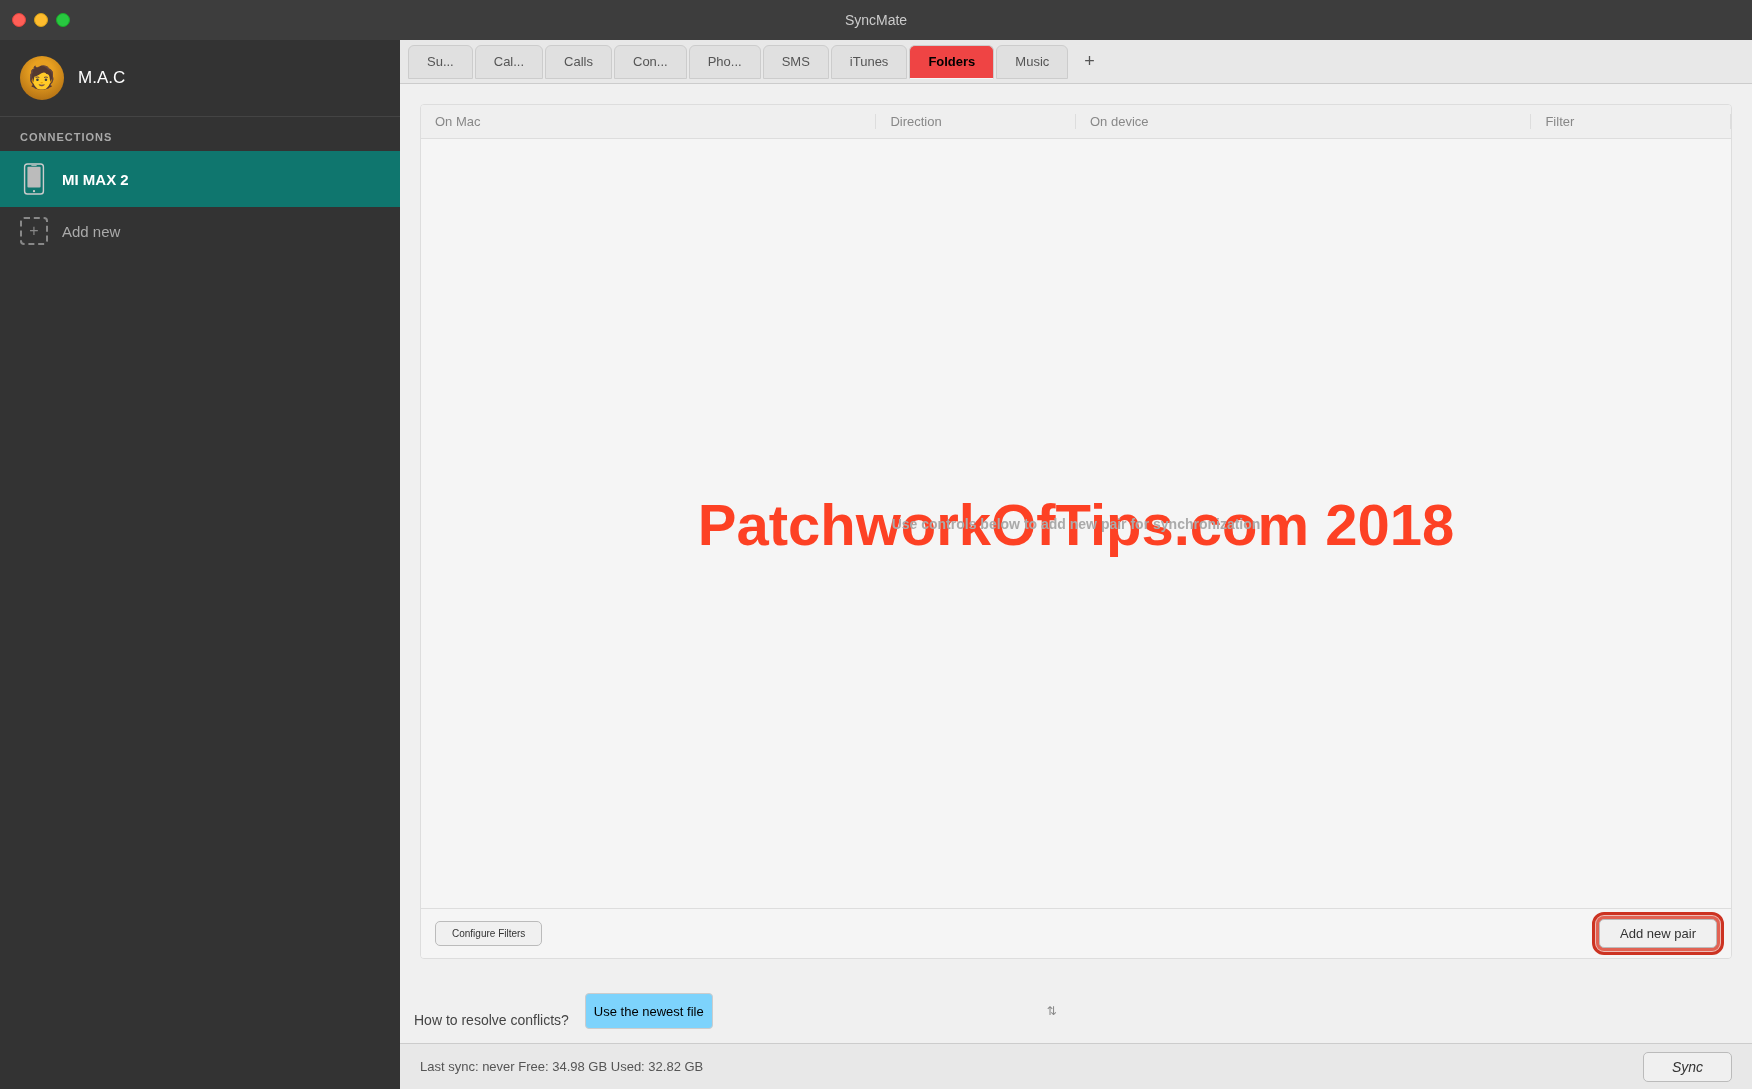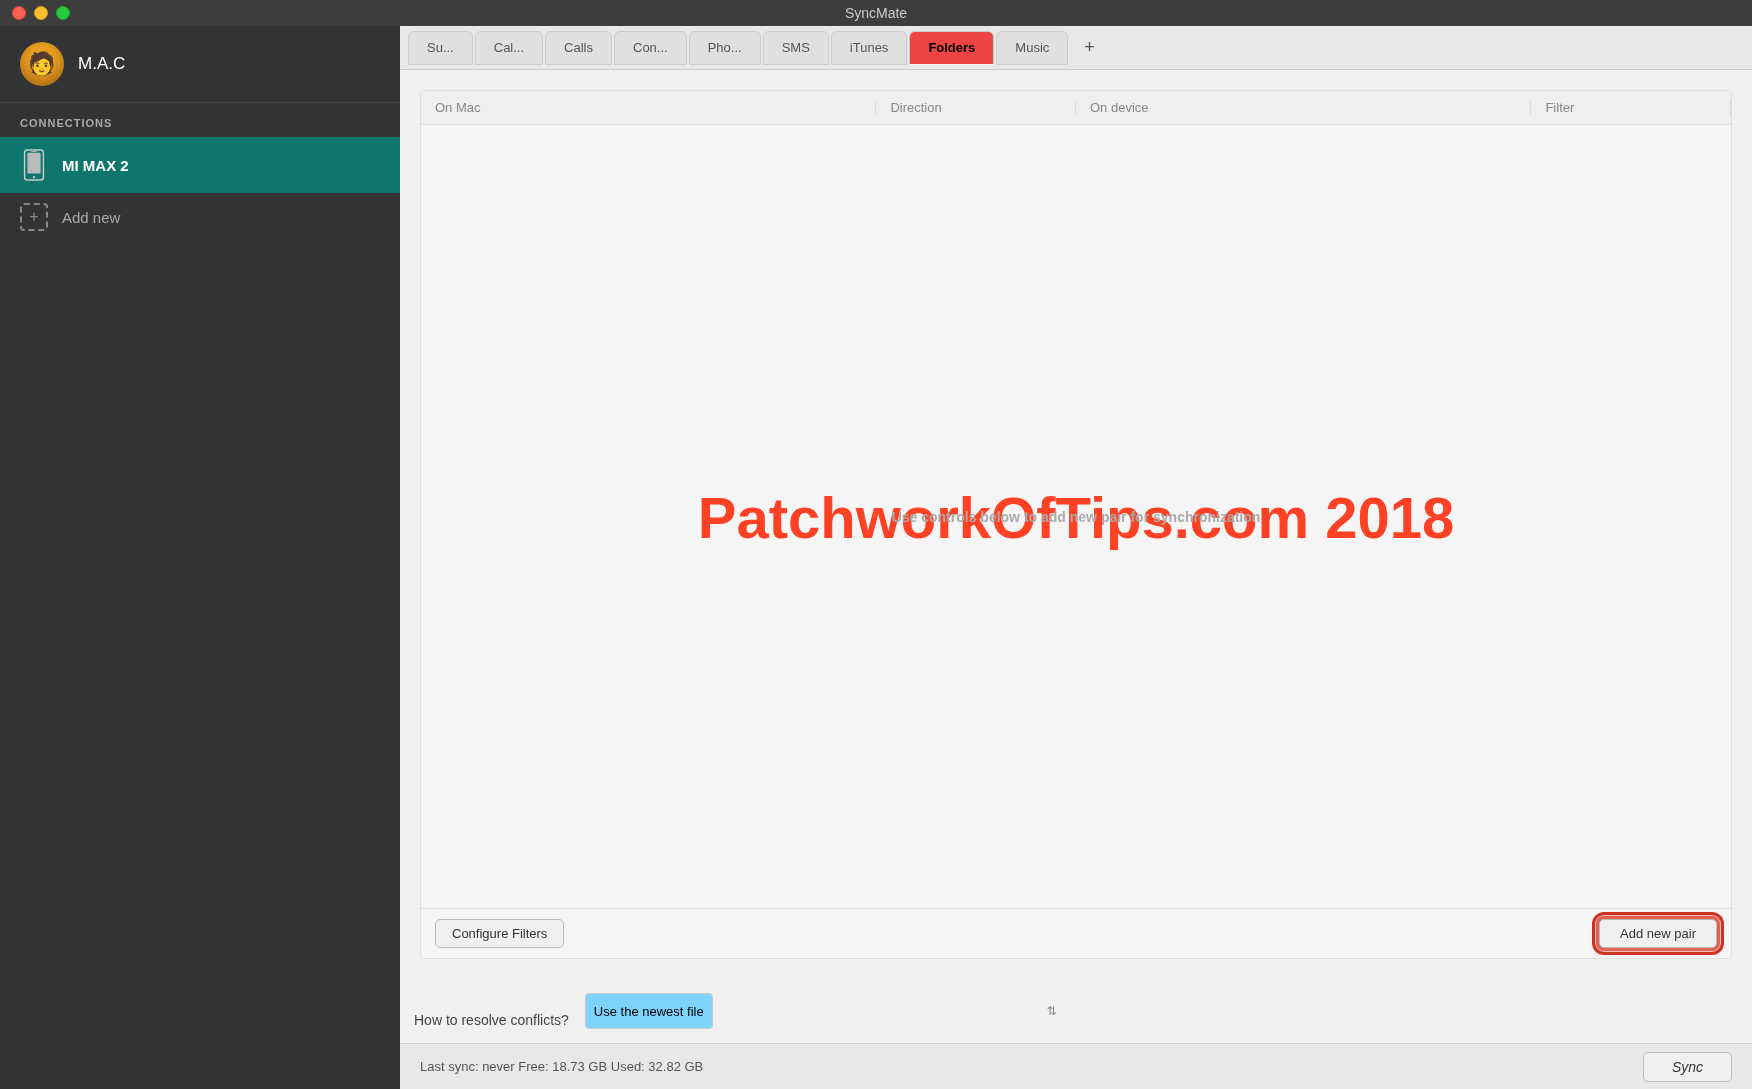--- a/index.html
+++ b/index.html
@@ -8,21 +8,21 @@
       height: 1089px;
       font-family: -apple-system, BlinkMacSystemFont, 'Helvetica Neue', Arial, sans-serif;
       display: flex;
       flex-direction: column;
       background: #3a3a3a;
       overflow: hidden;
     }
 
     
     .title-bar {
-      height: 26px;
+      height: 40px;
       background: #3d3d3d;
       display: flex;
       align-items: center;
       padding: 12px 12px;
       position: relative;
       flex-shrink: 0;
     }
     .window-controls {
       display: flex;
       gap: 8px;
@@ -265,21 +265,21 @@
       padding: 10px 14px;
       display: flex;
       align-items: center;
       justify-content: space-between;
       background: #f5f5f5;
       flex-shrink: 0;
     }
 
     .btn-configure {
       padding: 6px 16px;
-      font-size: 13px;
+      font-size: 10px;
       background: #f0f0f0;
       border: 1px solid #bbb;
       border-radius: 5px;
       cursor: pointer;
       color: #333;
     }
 
     .btn-add-pair {
       padding: 6px 20px;
       font-size: 13px;
@@ -451,17 +451,17 @@
       <div class="conflict-select-wrapper">
         <select class="conflict-select">
           <option>Use the newest file</option>
           <option>Use Mac version</option>
           <option>Use device version</option>
         </select>
       </div>
     </div>
 
     <div class="status-bar">
-      <span class="status-text">Last sync: never  Free: 18.73 GB  Used: 32.82 GB</span>
+      <span class="status-text">Last sync: never  Free: 34.98 GB  Used: 32.82 GB</span>
       <button class="btn-sync">Sync</button>
     </div>
   </div>
 </div>
 
 </body></html>

